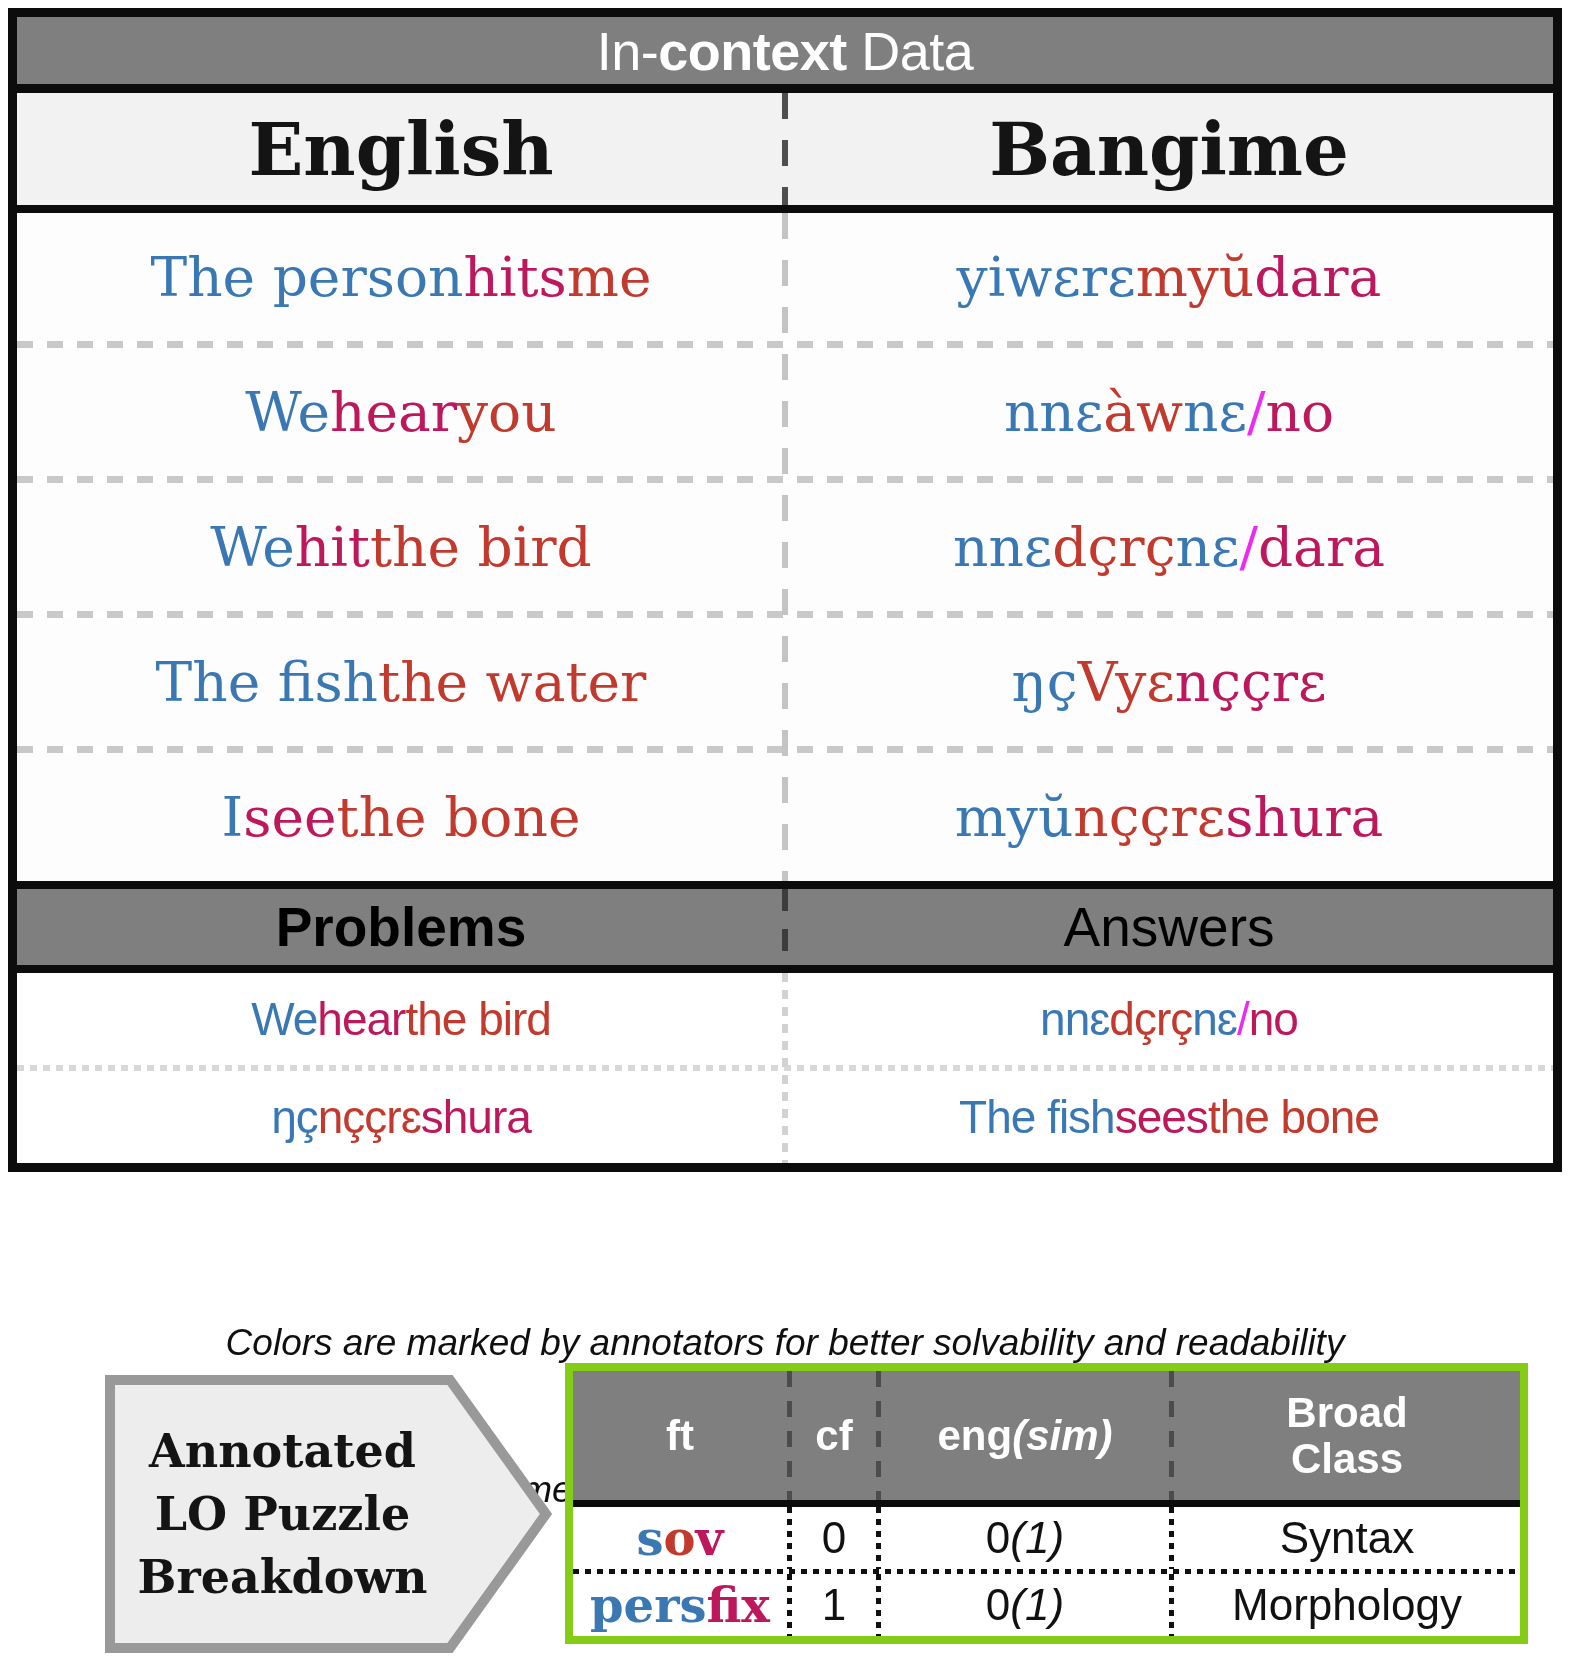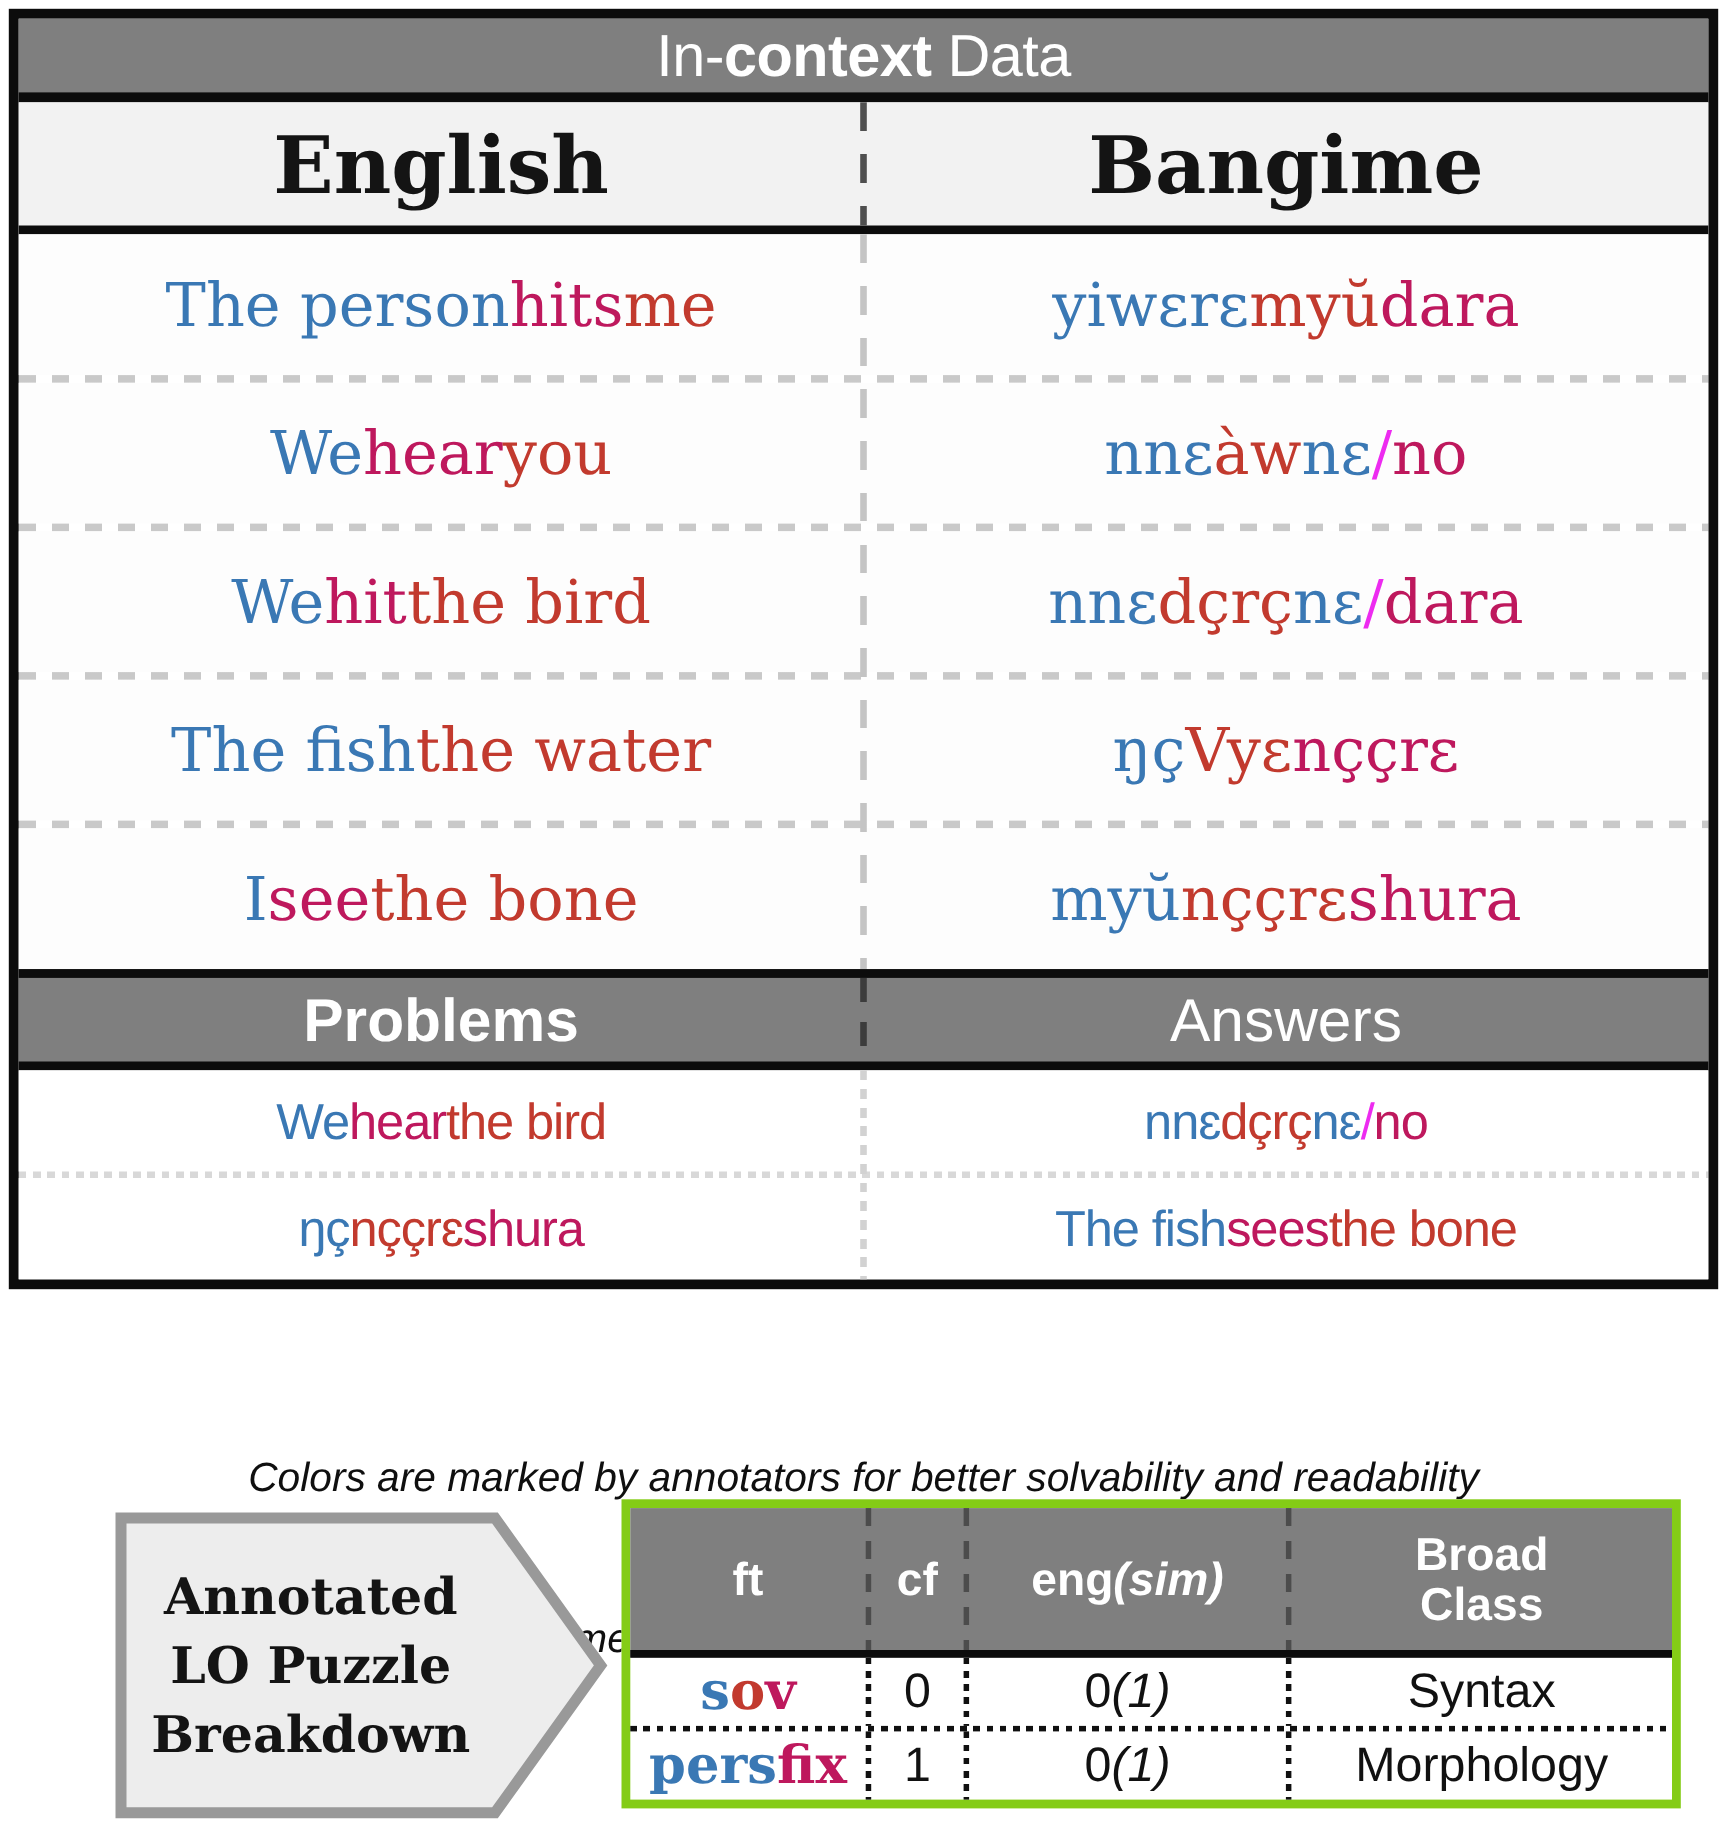--- a/index.html
+++ b/index.html
@@ -38,21 +38,21 @@
   .half {
     width:50%; display:flex; align-items:center; justify-content:center;
     font-family:"DejaVu Serif",serif; font-weight:400; font-size:55px;
     white-space:pre;
   }
   .row-sep {
     height:7px;
     background:repeating-linear-gradient(90deg,#c9c9c9 0 16px,transparent 16px 30px);
   }
   .band-mid {
-    position:relative; height:92px; background:#7f7f7f; color:#ffffff;
+    position:relative; height:92px; background:#7f7f7f; color:#000000;
     display:flex; border-top:8px solid #0c0c0c; border-bottom:8px solid #0c0c0c;
     font-size:53px;
   }
   .band-mid .half { font-family:"Liberation Sans","DejaVu Sans",sans-serif; }
   .bold-head { font-weight:700; }
   .reg-head  { font-weight:400; }
   .prob-region { position:relative; }
   .prob-row {
     height:92px; display:flex; background:#ffffff;
   }

